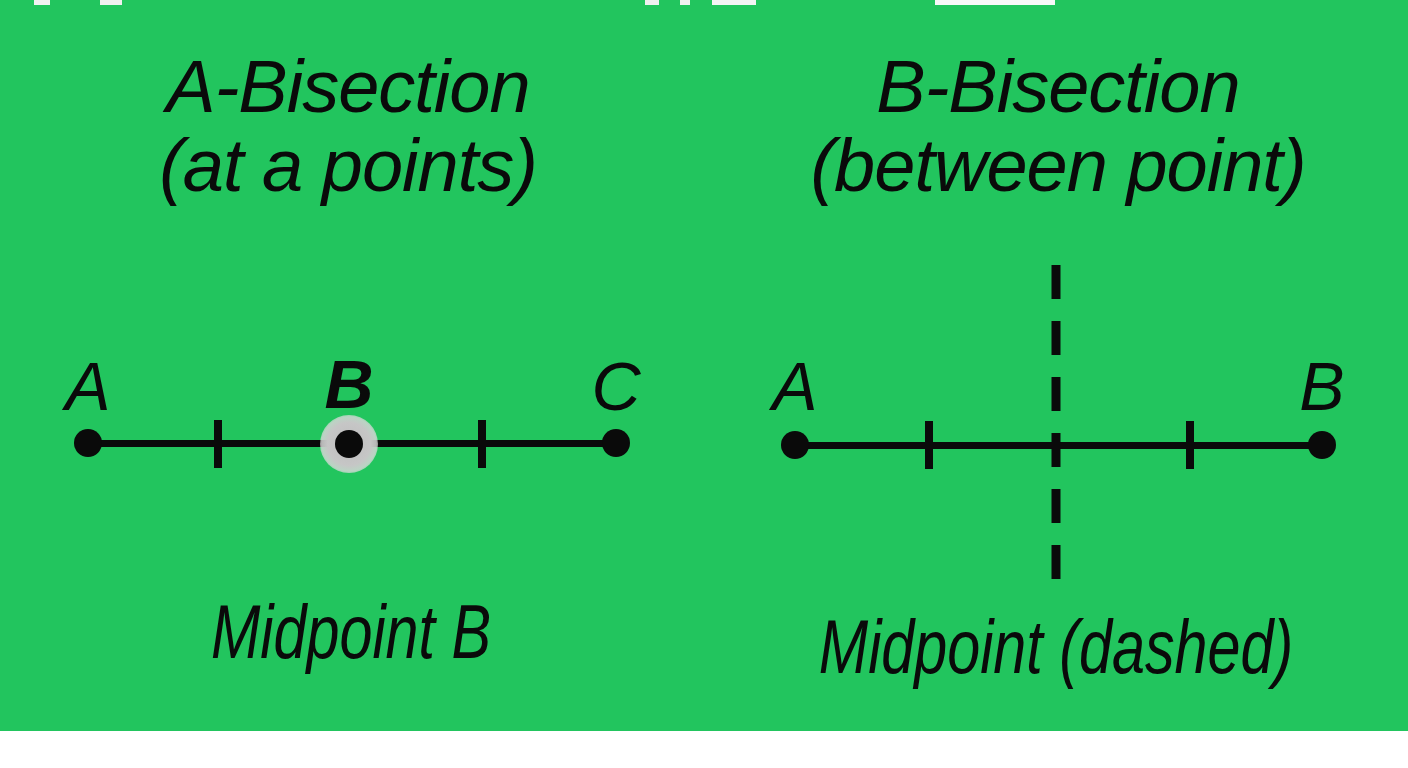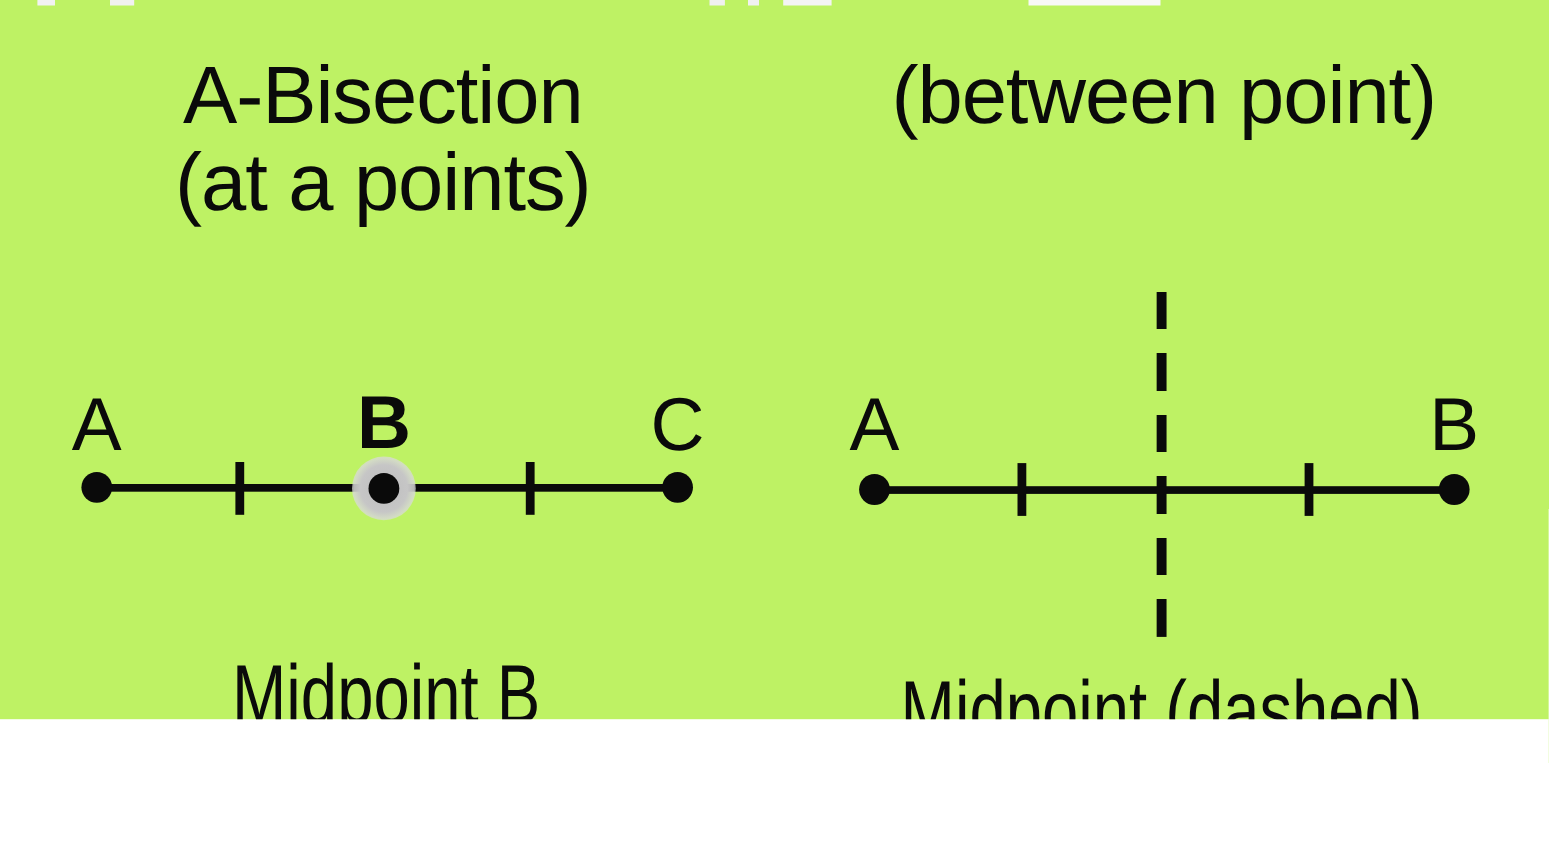--- a/index.html
+++ b/index.html
@@ -1,23 +1,24 @@
 <!DOCTYPE html>
 <html><head>
 <meta charset="utf-8">
 <style>
   html, body { margin: 0; padding: 0; background: #ffffff; }
   .canvas {
     position: relative;
     width: 1408px;
-    height: 654px;
-    background: #bef264;
+    height: 731px;
+    background: #22c55e;
     overflow: hidden;
     font-family: "Liberation Sans", "DejaVu Sans", sans-serif;
     color: #0a0a0a;
+    font-style: italic;
   }
 
   
   .title-block {
     position: absolute;
     top: 47px;
     width: 560px;
     text-align: center;
     font-size: 74px;
     line-height: 79px;
@@ -136,20 +137,21 @@
     <div class="dot" style="left:88px;  top:443px;"></div>
     <div class="dot" style="left:349px; top:444px;"></div>
     <div class="dot" style="left:616px; top:443px;"></div>
 
     <div class="caption" style="left:351px; top:594px;">Midpoint B</div>
   </section>
 
   <section>
 
     <div class="title-block title-right">
+      <div>B-Bisection</div>
       <div>(between point)</div>
     </div>
 
     <div class="pt-label" style="left:795px;">A</div>
     <div class="pt-label" style="left:1322px;">B</div>
 
     <div class="dashed-vert" style="left:1056px; top:265px; height:314px;"></div>
 
     <div class="seg-line" style="left:795px; top:442px; width:527px;"></div>
 

